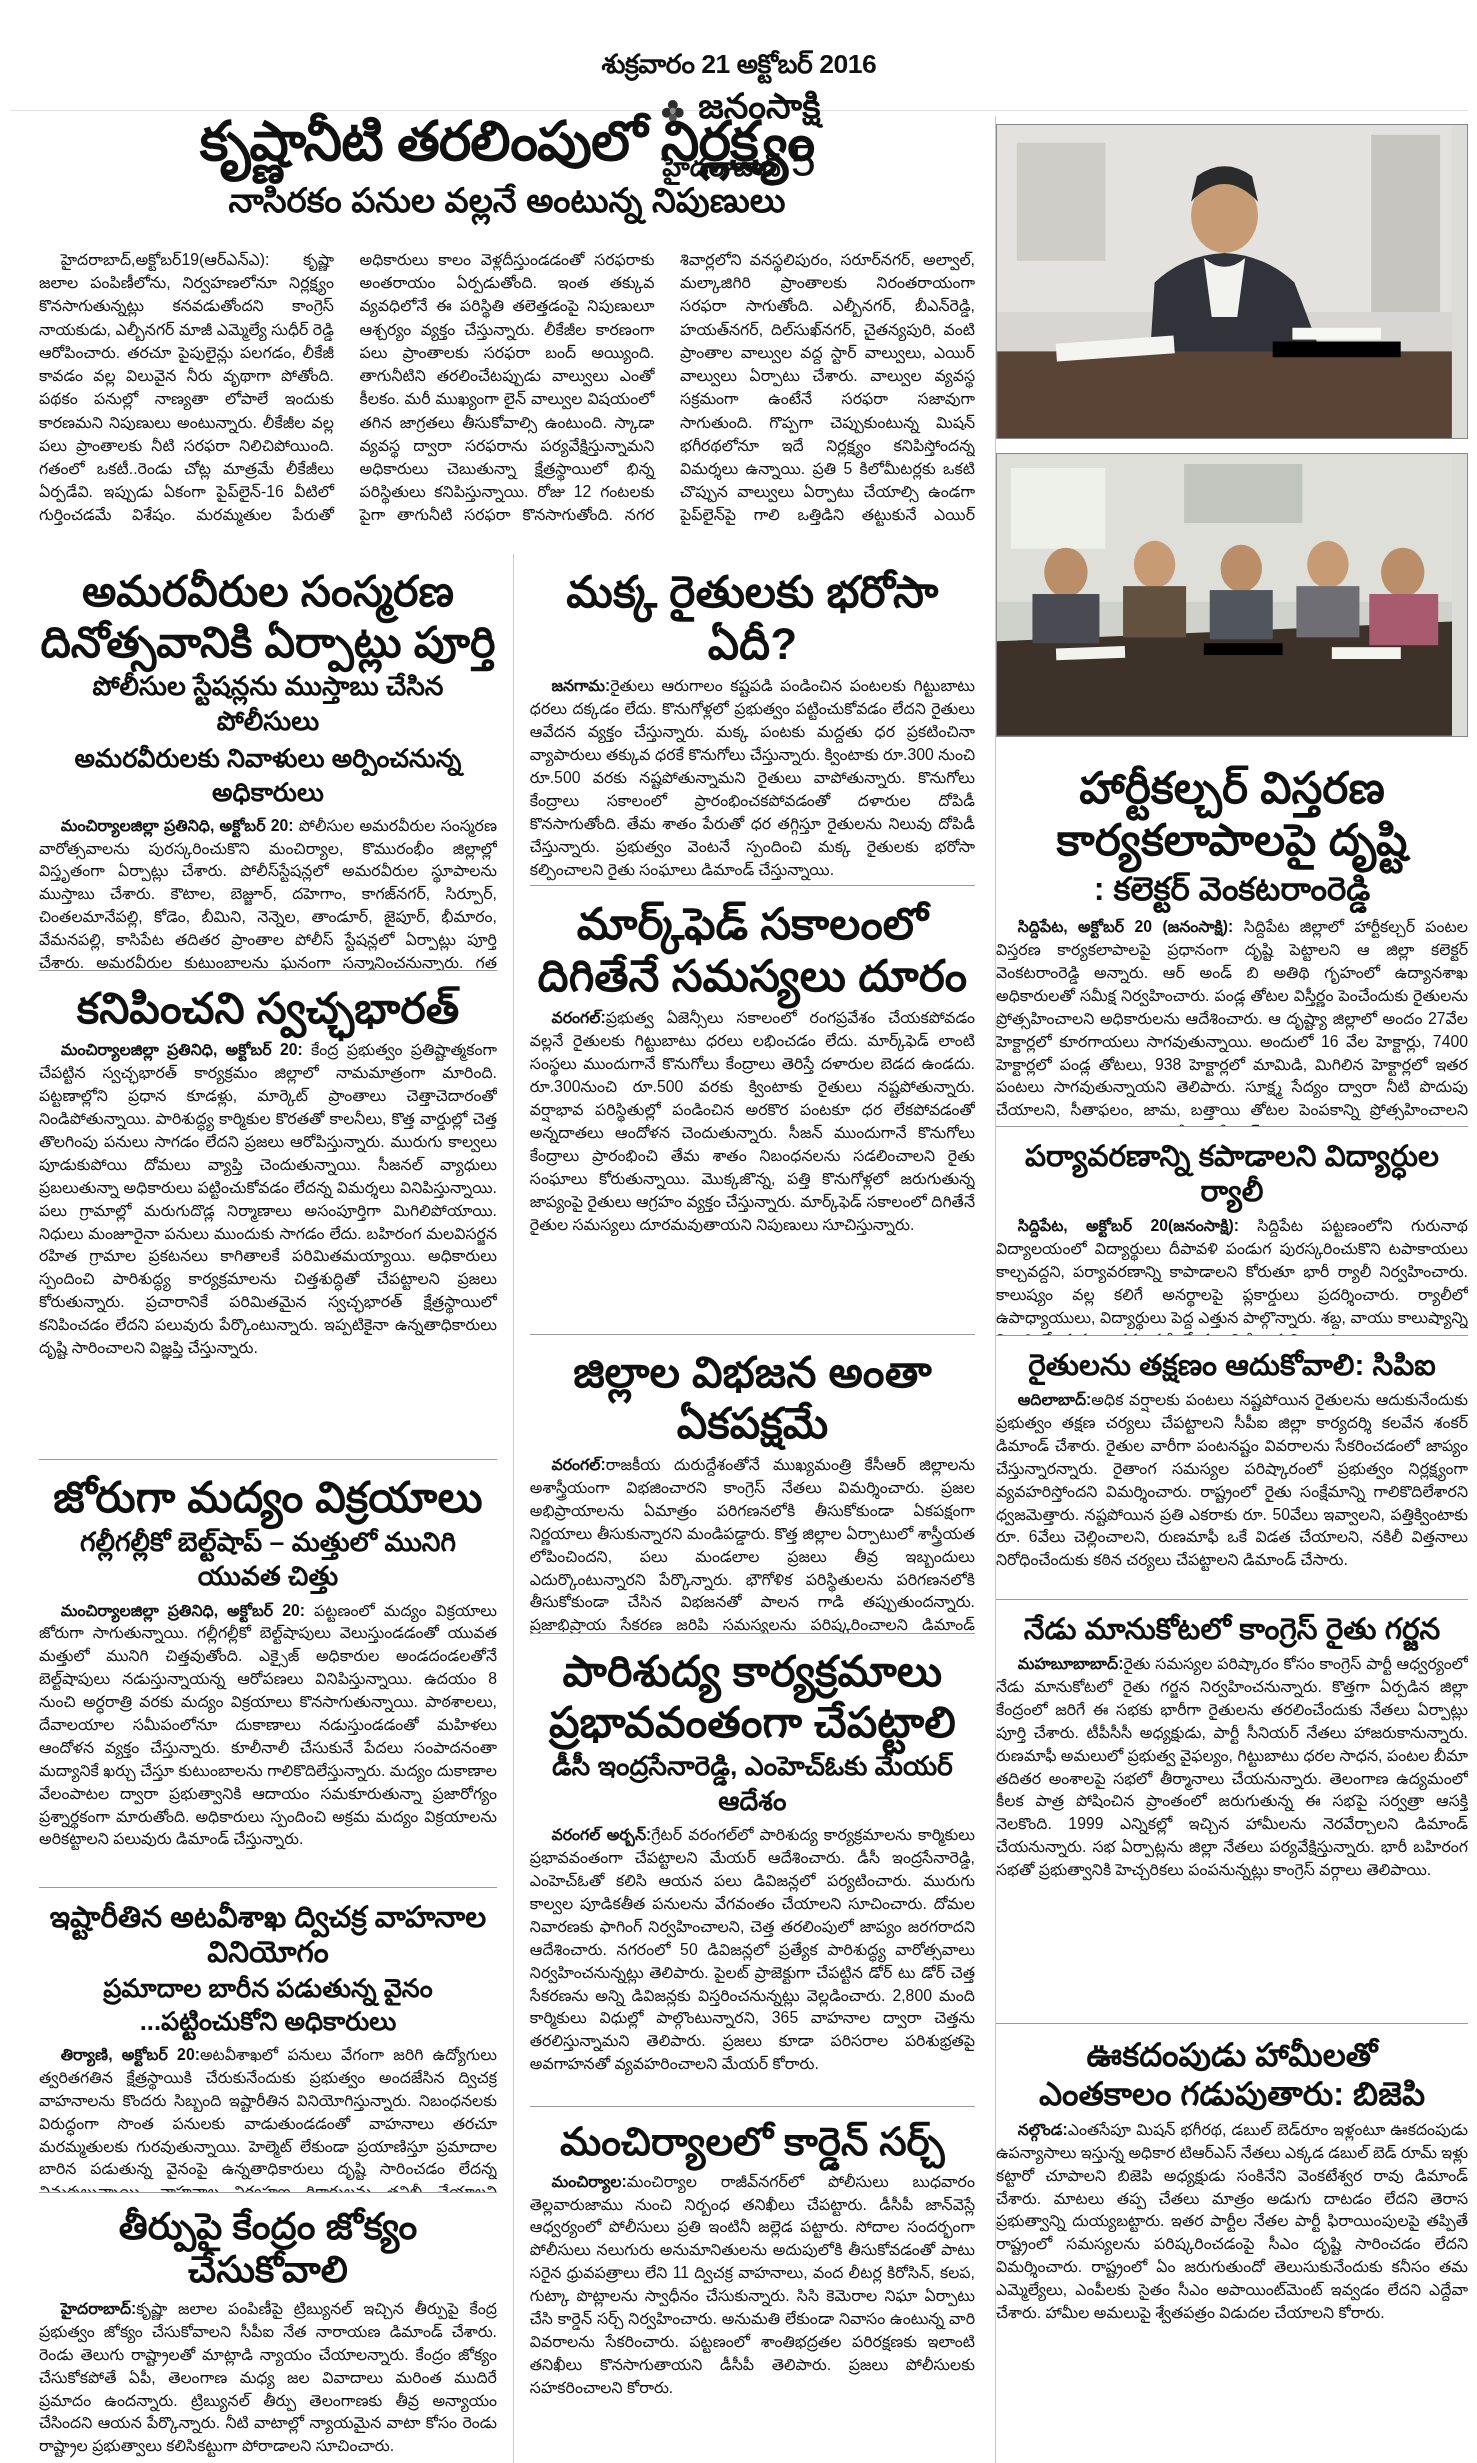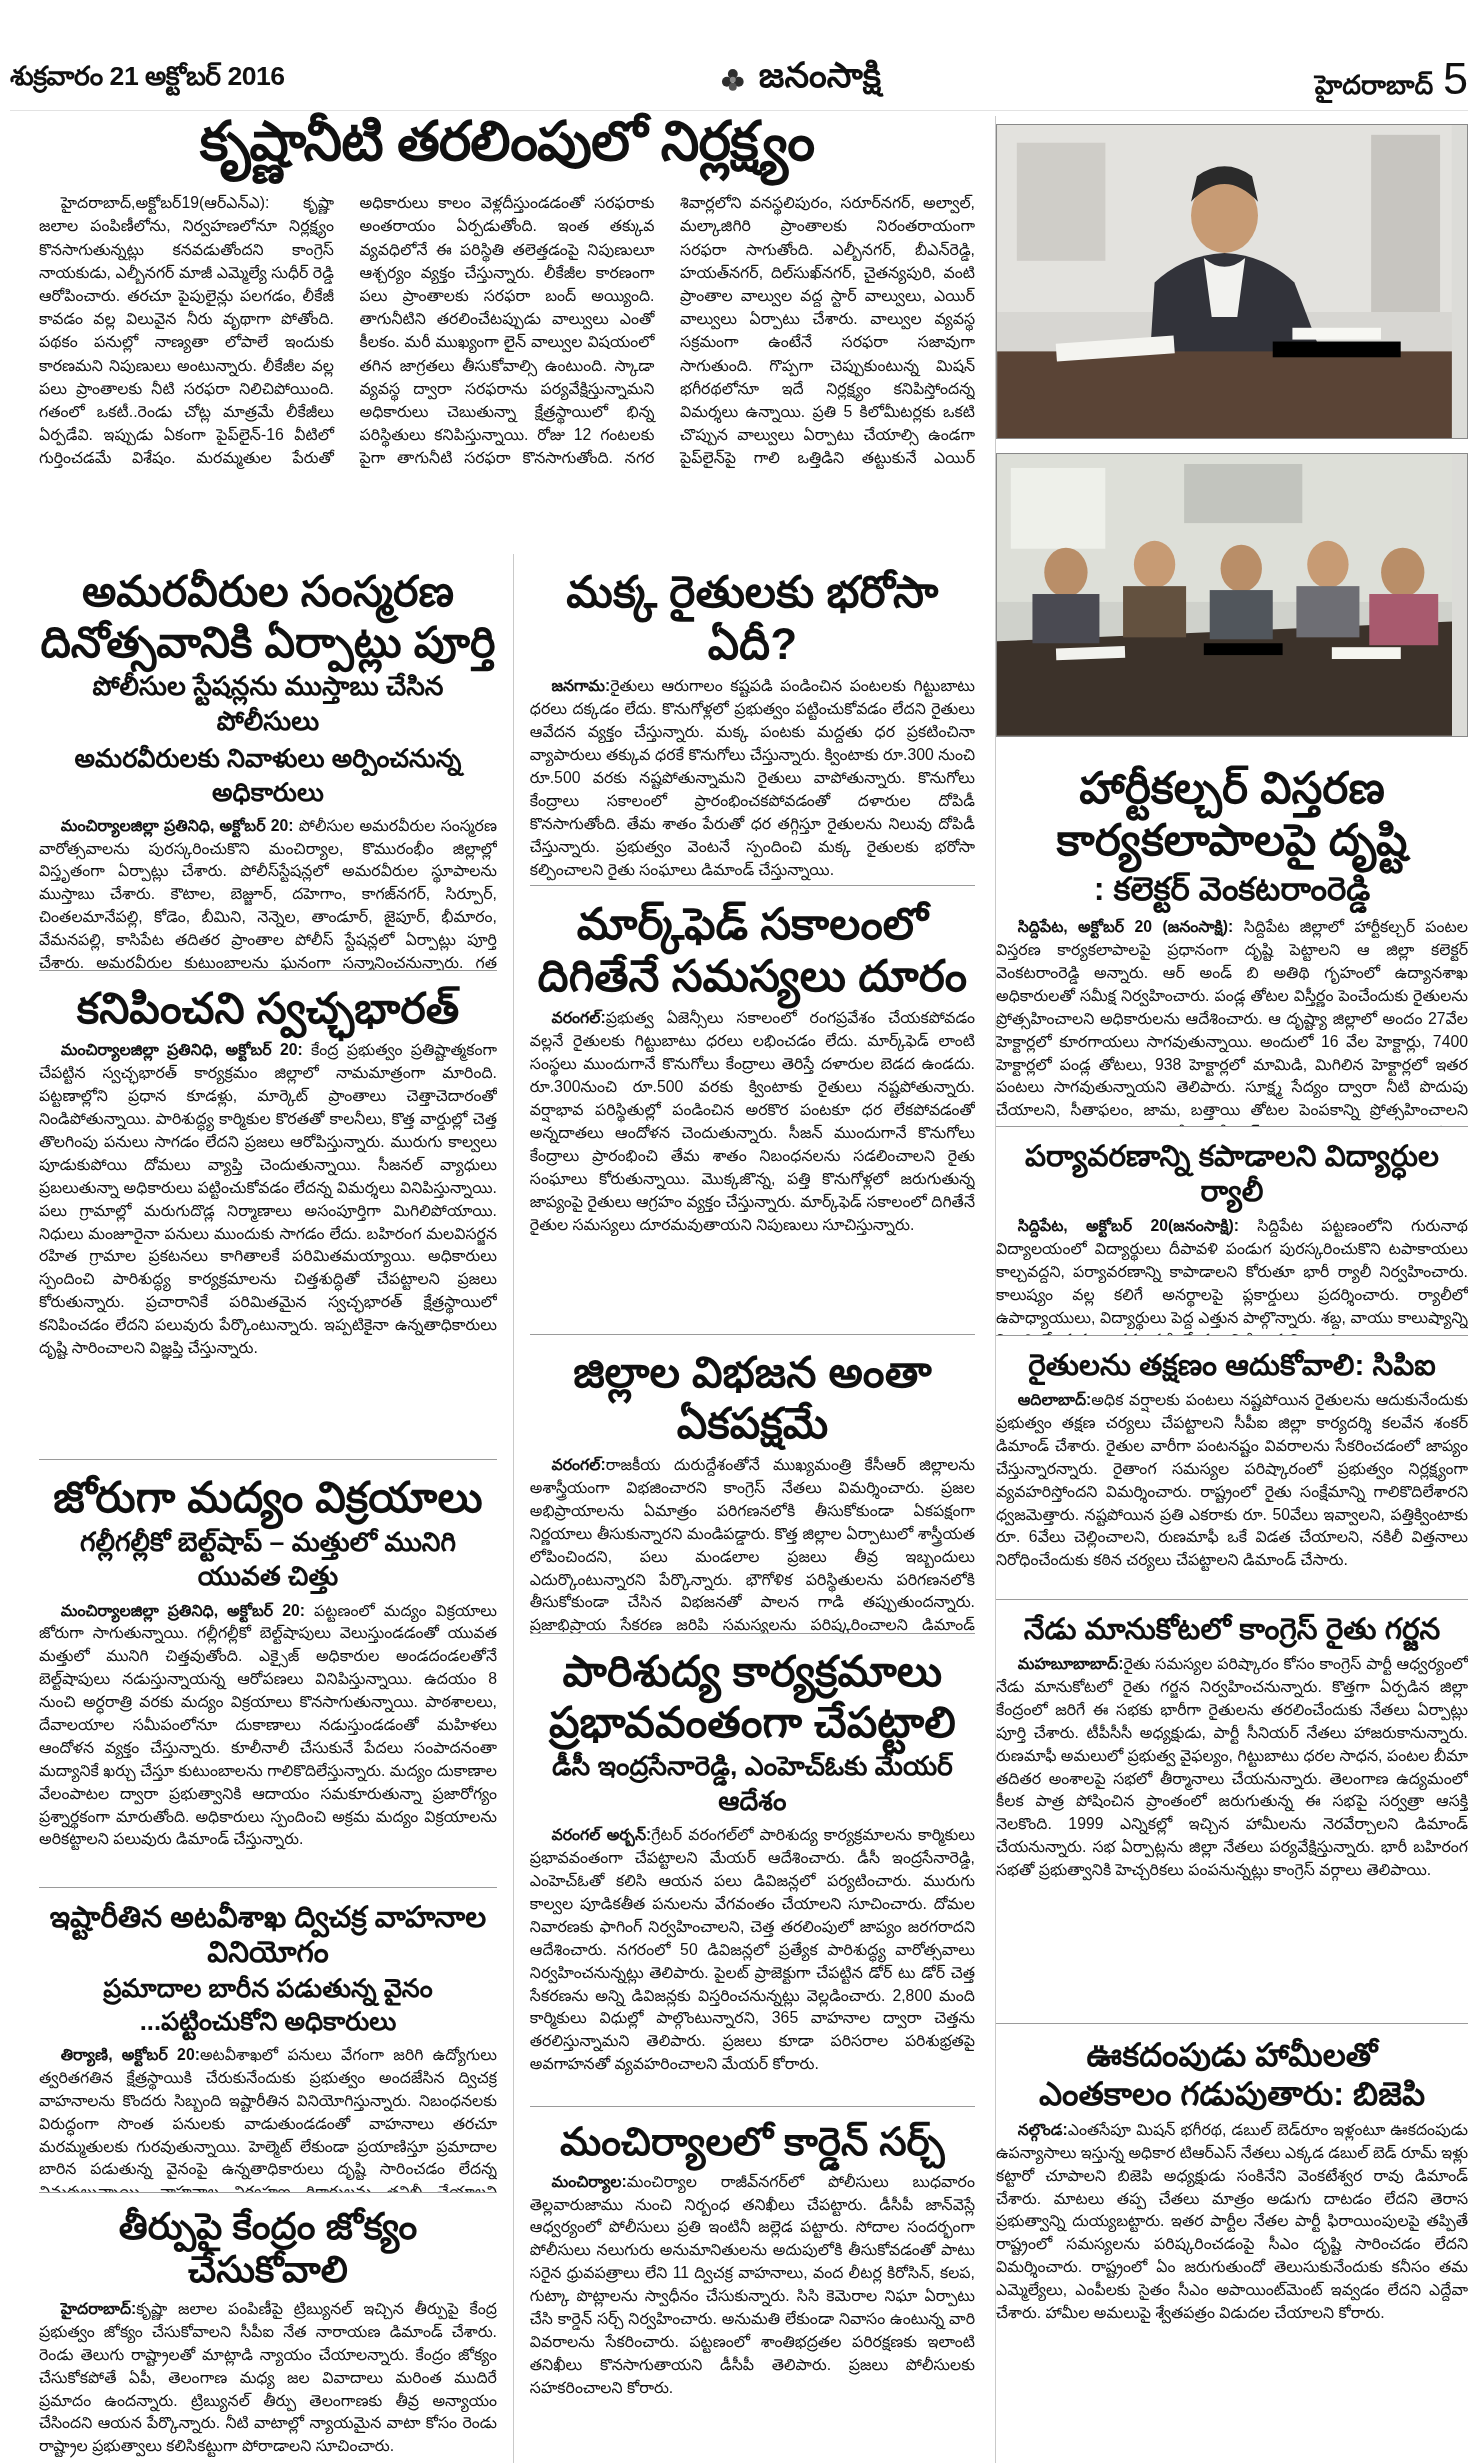--- a/index.html
+++ b/index.html
@@ -1,20 +1,20 @@
 <!DOCTYPE html>
 <html lang="te"><head>
 <meta charset="utf-8">
 <style>
   html,body{margin:0;padding:0;background:#e8e8e8;}
   .page{position:relative;width:1478px;height:2464px;background:#ffffff;margin:0 auto;
         font-family:"Liberation Sans","DejaVu Sans",sans-serif;color:#111;overflow:hidden;}
   
   .hdr{position:absolute;top:49px;left:9.9px;right:9.9px;height:61px;
-       display:flex;align-items:center;justify-content:space-between;border-bottom:1px solid #e2e2e2;}
+       display:flex;align-items:center;justify-content:space-between;border-bottom:1px solid #e2e2e2;flex-direction:column;}
   .hdr .date{font-size:26.6px;font-weight:700;letter-spacing:-0.5px;}
   .masthead{display:flex;align-items:center;gap:11px;font-size:35px;font-weight:800;}
   .masthead svg{display:block;}
   .cityblock{display:flex;align-items:baseline;gap:9.9px;}
   .cityblock .city{font-size:26.6px;font-weight:700;}
   .cityblock .pgno{font-size:45px;font-weight:400;}
   
   .main-story{position:absolute;left:39px;top:112px;width:936px;}
   .main-story h1{margin:0;text-align:center;font-size:55px;line-height:1.08;font-weight:800;letter-spacing:-1px;}
   .main-story h2{margin:9.9px 0 0;text-align:center;font-size:34px;font-weight:600;}
@@ -62,20 +62,21 @@
       <span>జనంసాక్షి</span>
     </div>
     <div class="cityblock">
       <span class="city">హైదరాబాద్</span>
       <span class="pgno">5</span>
     </div>
   </div>
 
   <div class="main-story">
     <h1>కృష్ణానీటి తరలింపులో నిర్లక్ష్యం</h1>
+    <h2>నాసిరకం పనుల వల్లనే అంటున్న నిపుణులు</h2>
     <div class="mbody">
       <p>హైదరాబాద్,అక్టోబర్19(ఆర్ఎన్ఎ): కృష్ణా జలాల పంపిణీలోను, నిర్వహణలోనూ నిర్లక్ష్యం కొనసాగుతున్నట్లు కనవడుతోందని కాంగ్రెస్ నాయకుడు, ఎల్బీనగర్ మాజీ ఎమ్మెల్యే సుధీర్ రెడ్డి ఆరోపించారు. తరచూ పైపులైన్లు పలగడం, లీకేజీ కావడం వల్ల విలువైన నీరు వృథాగా పోతోంది. పథకం పనుల్లో నాణ్యతా లోపాలే ఇందుకు కారణమని నిపుణులు అంటున్నారు. లీకేజీల వల్ల పలు ప్రాంతాలకు నీటి సరఫరా నిలిచిపోయింది. గతంలో ఒకటీ..రెండు చోట్ల మాత్రమే లీకేజీలు ఏర్పడేవి. ఇప్పుడు ఏకంగా పైప్‌లైన్-16 వీటిలో గుర్తించడమే విశేషం. మరమ్మతుల పేరుతో అధికారులు కాలం వెళ్లదీస్తుండడంతో సరఫరాకు అంతరాయం ఏర్పడుతోంది. ఇంత తక్కువ వ్యవధిలోనే ఈ పరిస్థితి తలెత్తడంపై నిపుణులూ ఆశ్చర్యం వ్యక్తం చేస్తున్నారు. లీకేజీల కారణంగా పలు ప్రాంతాలకు సరఫరా బంద్ అయ్యింది. తాగునీటిని తరలించేటప్పుడు వాల్వులు ఎంతో కీలకం. మరీ ముఖ్యంగా లైన్ వాల్వుల విషయంలో తగిన జాగ్రతలు తీసుకోవాల్సి ఉంటుంది. స్కాడా వ్యవస్థ ద్వారా సరఫరాను పర్యవేక్షిస్తున్నామని అధికారులు చెబుతున్నా క్షేత్రస్థాయిలో భిన్న పరిస్థితులు కనిపిస్తున్నాయి. రోజు 12 గంటలకు పైగా తాగునీటి సరఫరా కొనసాగుతోంది. నగర శివార్లలోని వనస్థలిపురం, సరూర్‌నగర్, అల్వాల్, మల్కాజిగిరి ప్రాంతాలకు నిరంతరాయంగా సరఫరా సాగుతోంది. ఎల్బీనగర్, బీఎన్‌రెడ్డి, హయత్‌నగర్, దిల్‌సుఖ్‌నగర్, చైతన్యపురి, వంటి ప్రాంతాల వాల్వుల వద్ద స్టార్ వాల్వులు, ఎయిర్ వాల్వులు ఏర్పాటు చేశారు. వాల్వుల వ్యవస్థ సక్రమంగా ఉంటేనే సరఫరా సజావుగా సాగుతుంది. గొప్పగా చెప్పుకుంటున్న మిషన్ భగీరథలోనూ ఇదే నిర్లక్ష్యం కనిపిస్తోందన్న విమర్శలు ఉన్నాయి. ప్రతి 5 కిలోమీటర్లకు ఒకటి చొప్పున వాల్వులు ఏర్పాటు చేయాల్సి ఉండగా పైప్‌లైన్‌పై గాలి ఒత్తిడిని తట్టుకునే ఎయిర్ వాల్వులను అమర్చలేదు. నుంచి రోజు 90 ఎంజీడీల నీటిని నగరానికి తరలిస్తున్నారు. ఒక్కో కిలోమీటరుకు రూ.40-45 లక్షల వ్యయం అవుతుందని అంచనా. ఇంత పెద్ద ప్రాజెక్టులో వార్ విధానం అమలవుతుండడంతో 34 కిలోమీటర్ల పరిధిలో వినియోగిస్తున్నారు. చేసేదేమీ లేక మంగళవారం తరుచురాయి పనులను పరిశీలించారు.</p>
     </div>
   </div>
 
   <div class="colL">
 
     <div class="art" style="height:416px">
       <h3 class="sz44">అమరవీరుల సంస్మరణ దినోత్సవానికి ఏర్పాట్లు పూర్తి</h3>
       <h4 class="sub28">పోలీసుల స్టేషన్లను ముస్తాబు చేసిన పోలీసులు</h4>

